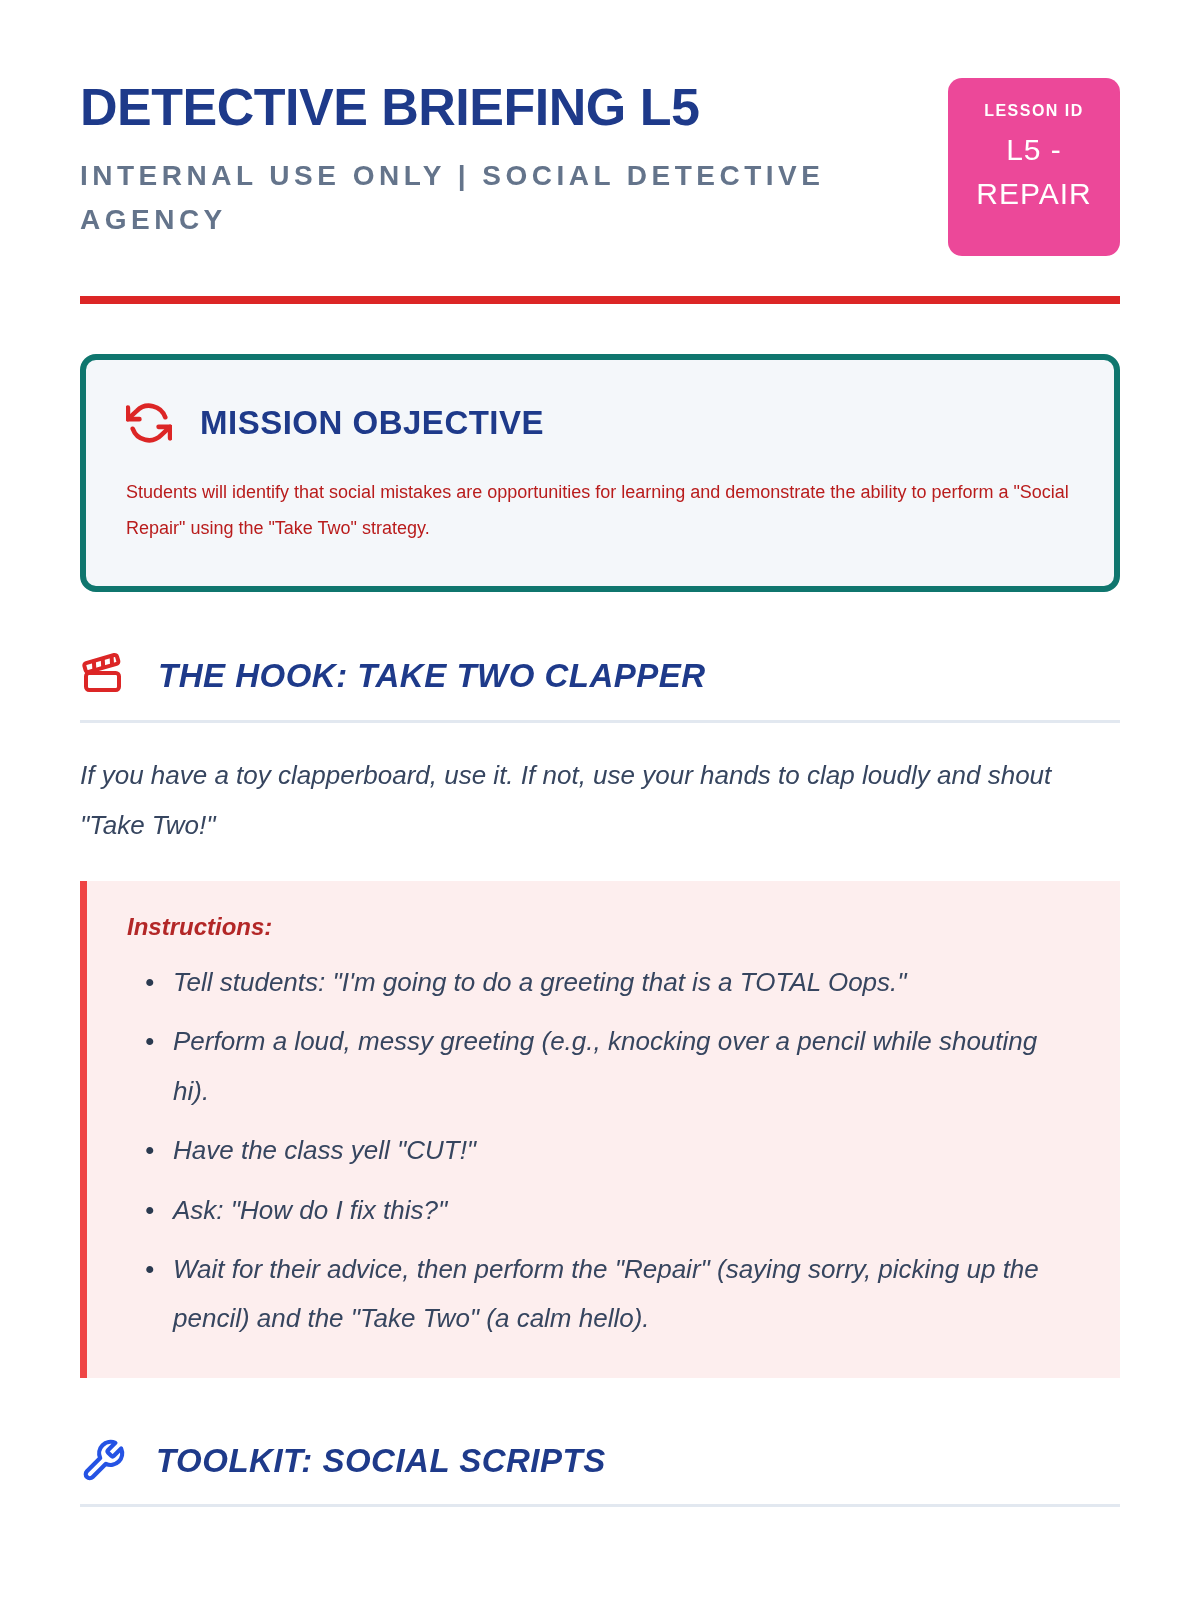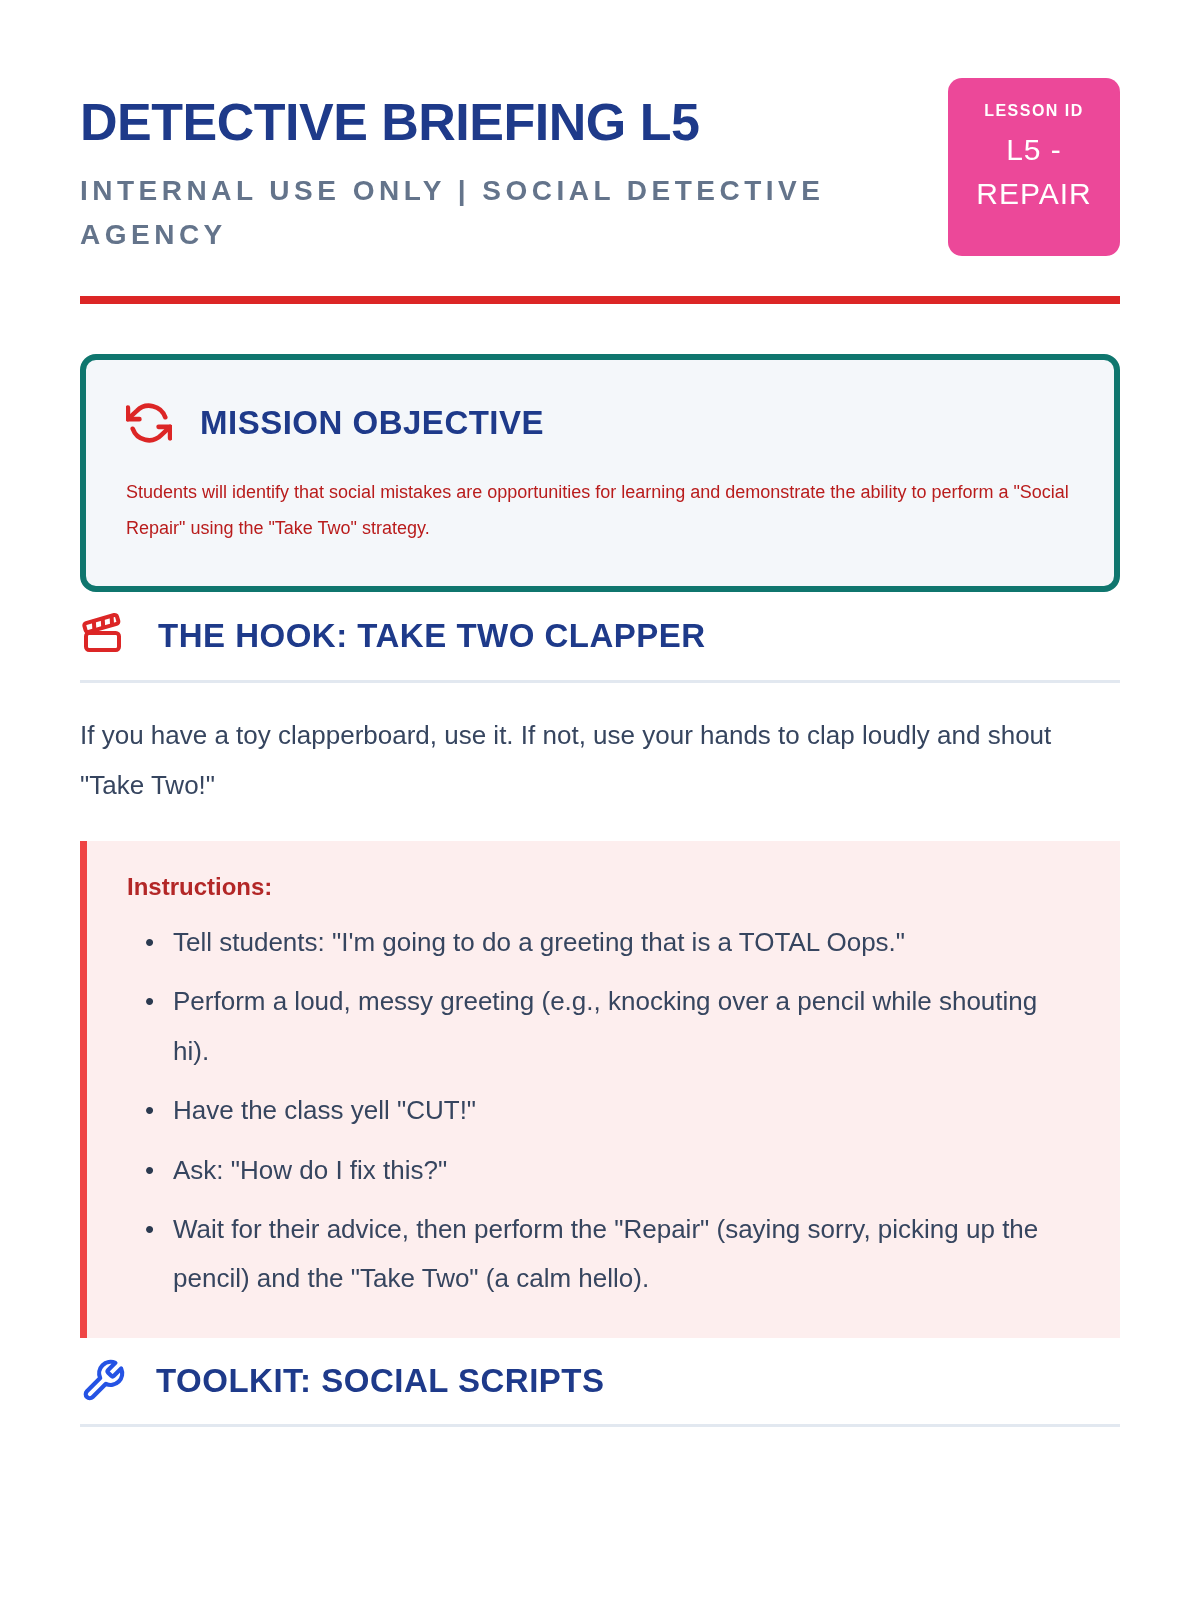--- a/index.html
+++ b/index.html
@@ -2,21 +2,21 @@
 <html><head>
 <meta charset="utf-8">
 <style>
   * { margin: 0; padding: 0; box-sizing: border-box; }
   html, body { width: 1200px; height: 1600px; overflow: hidden; background: #ffffff; }
   body { font-family: "Liberation Sans", sans-serif; color: #36455f; }
 
   .page { width: 1200px; height: 1600px; padding: 78px 80px 0 80px; background: #ffffff; }
 
   
-  .doc-header { display: flex; justify-content: space-between; align-items: flex-end; }
+  .doc-header { display: flex; justify-content: space-between; align-items: flex-start; }
   .header-left { flex: 1; padding-right: 40px; }
   .doc-title {
     font-size: 52px; font-weight: 800; color: #1e3a8a;
     letter-spacing: -0.5px; line-height: 1.12;
   }
   .doc-subtitle {
     margin-top: 18px; font-size: 28px; font-weight: 600; color: #64748b;
     letter-spacing: 4.5px; line-height: 1.55; max-width: 800px;
   }
   .badge {
@@ -39,21 +39,21 @@
   .icon svg { display: block; }
   h2.heading {
     font-size: 33px; font-weight: 800; color: #1e3a8a; letter-spacing: 0.5px;
   }
   .card-body {
     margin-top: 28px; font-size: 18px; line-height: 2.0; color: #b91c1c;
     max-width: 960px;
   }
 
   
-  .section { margin-top: 20px; }
+  .section { margin-top: 60px; font-style: italic; }
   .section-head { display: flex; align-items: center; gap: 30px; }
   .section-rule { margin-top: 20px; height: 3px; background: #e2e8f0; }
   .para { margin-top: 28px; font-size: 26px; line-height: 1.92; color: #36455f; max-width: 1010px; }
 
   
   .callout {
     margin-top: 30px; background: #fdeeee; border-left: 7px solid #ef4444;
     padding: 30px 40px 34px 40px;
   }
   .callout-label { font-size: 24px; font-weight: 700; color: #b32727; line-height: 1.3; }

